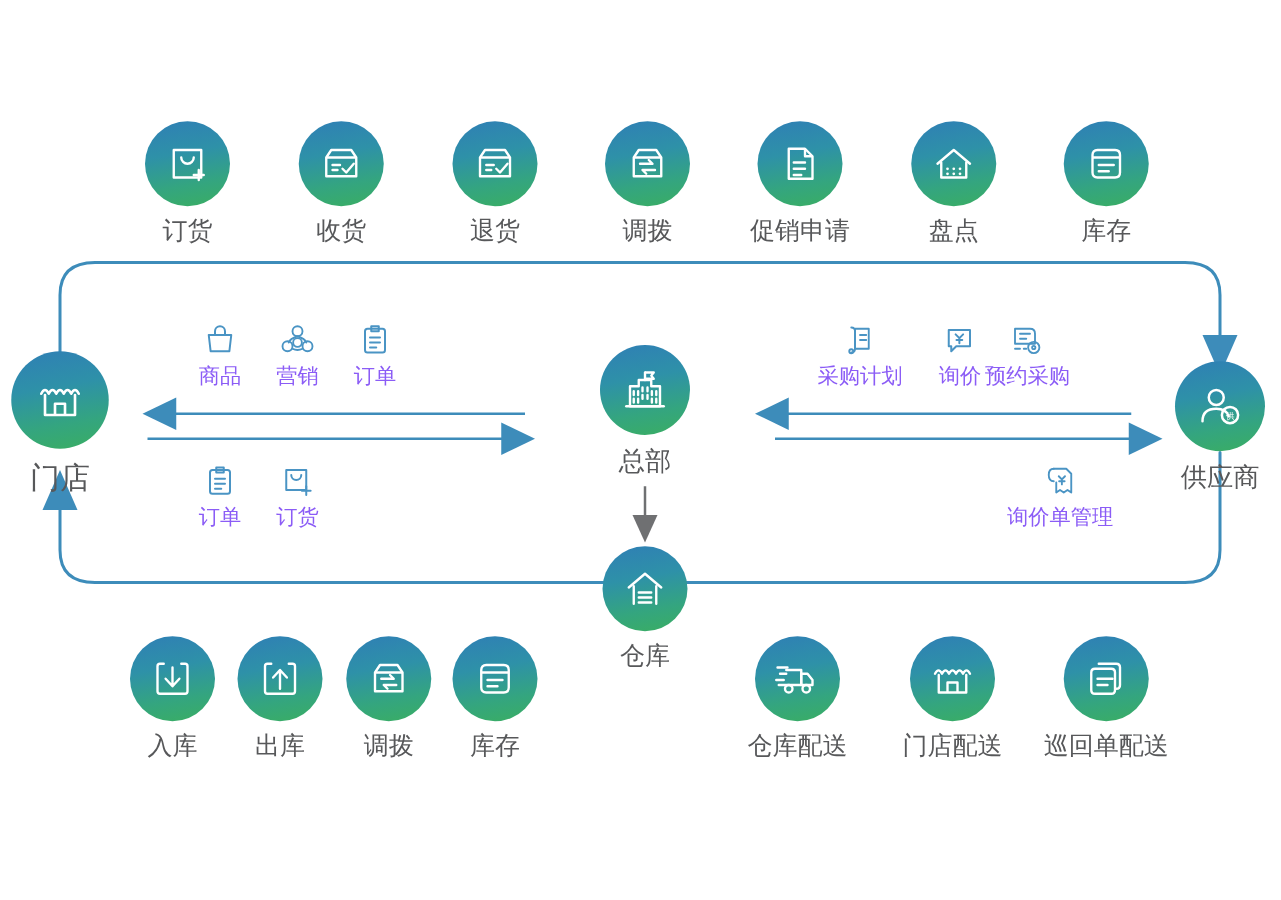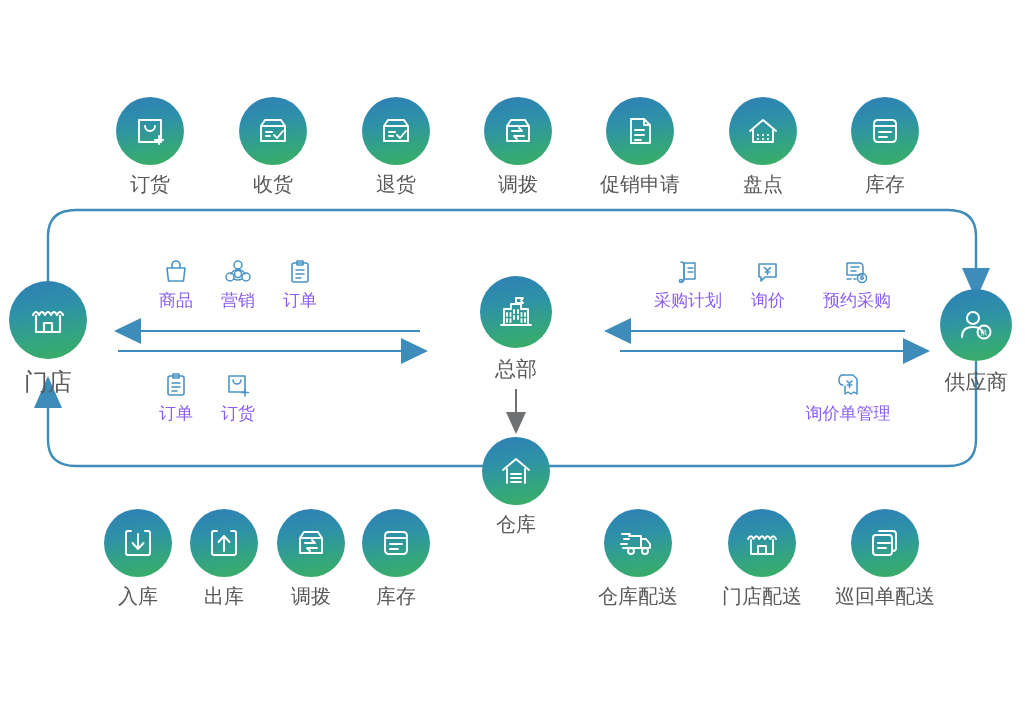--- a/index.html
+++ b/index.html
@@ -337,21 +337,21 @@
       <svg width="26" height="26" viewBox="0 0 26 26" fill="none" stroke="#4a94c4" stroke-width="1.5">
         <path d="M9 4 h11 v16 h-11 z" stroke-linejoin="round"></path>
         <path d="M13 9 h5 M13 13 h5" stroke-linecap="round"></path>
         <path d="M6 3 q3 0 3 3 v14 q0 3 -3 3" stroke-linecap="round"></path>
         <circle cx="6" cy="22" r="1.6"></circle>
       </svg>
     </div>
     <div class="lbl">采购计划</div>
   </div>
 
-  <div class="mini" style="left:857px; top:253px; width:110px; margin-left:-55px;">
+  <div class="mini" style="left:822px; top:253px; width:110px; margin-left:-55px;">
     <div class="gly">
       <svg width="28" height="26" viewBox="0 0 28 26" fill="none" stroke="#4a94c4" stroke-width="1.5">
         <path d="M4 4 h12 q4 0 4 4 v8 h-16 z" stroke-linejoin="round"></path>
         <path d="M8 8 h8 M8 12 h5" stroke-linecap="round"></path>
         <path d="M4 20 h4 M11 20 h2" stroke-linecap="round"></path>
         <circle cx="19" cy="19" r="4.5"></circle>
         <circle cx="19" cy="19" r="1.3"></circle>
       </svg>
     </div>
     <div class="lbl">预约采购</div>

